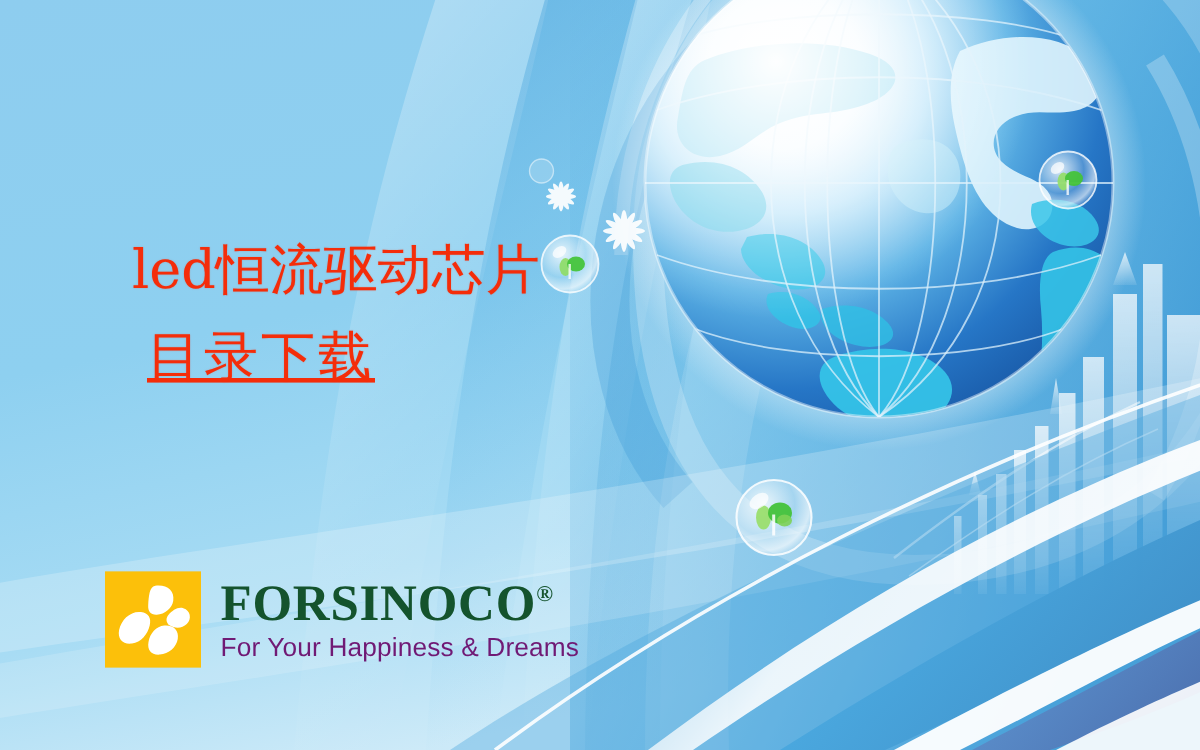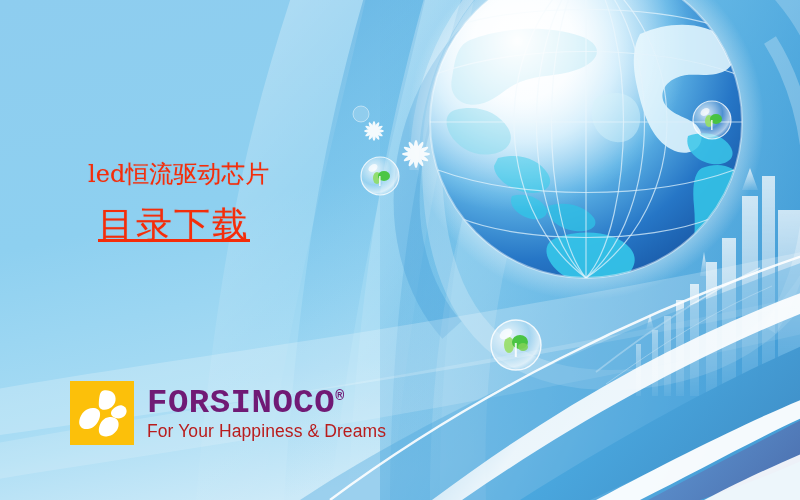--- a/index.html
+++ b/index.html
@@ -29,21 +29,21 @@
     left: 88px;
     top: 160px;
     z-index: 40;
     color: #f42d0a;
     line-height: 1.18;
     white-space: nowrap;
     text-shadow: 0 0 1px rgba(244,45,10,0.35);
   }
   .headline .line1 {
     font-family: "DejaVu Serif", "Liberation Serif", serif;
-    font-size: 24px;
+    font-size: 36px;
     letter-spacing: 0px;
     display: block;
   }
   .headline .line2 {
     font-family: "DejaVu Serif", "Liberation Serif", serif;
     font-size: 36px;
     display: block;
     margin-top: 16px;
     margin-left: 10px;
     letter-spacing: 2px;
@@ -68,37 +68,37 @@
   }
   .logo-mark svg { display:block; }
   .logo-text {
     margin-left: 13px;
     display: flex;
     flex-direction: column;
     justify-content: center;
     line-height: 1;
   }
   .logo-wordmark {
-    font-family: Liberation Mono, monospace;
+    font-family: Liberation Serif, serif;
     font-weight: bold;
     font-size: 34px;
-    color: #701a75;
+    color: #14532d;
     letter-spacing: 0.5px;
     display: inline-block;
     white-space: nowrap;
   }
   .logo-wordmark .reg {
     font-size: 15px;
     vertical-align: super;
     font-weight: bold;
   }
   .logo-tagline {
     font-family: "Liberation Sans", sans-serif;
     font-size: 17.5px;
-    color: #b91c1c;
+    color: #701a75;
     margin-top: 3px;
     white-space: nowrap;
     letter-spacing: 0.1px;
   }
 </style>
 </head>
 <body>
 
 <div id="stage">
 

